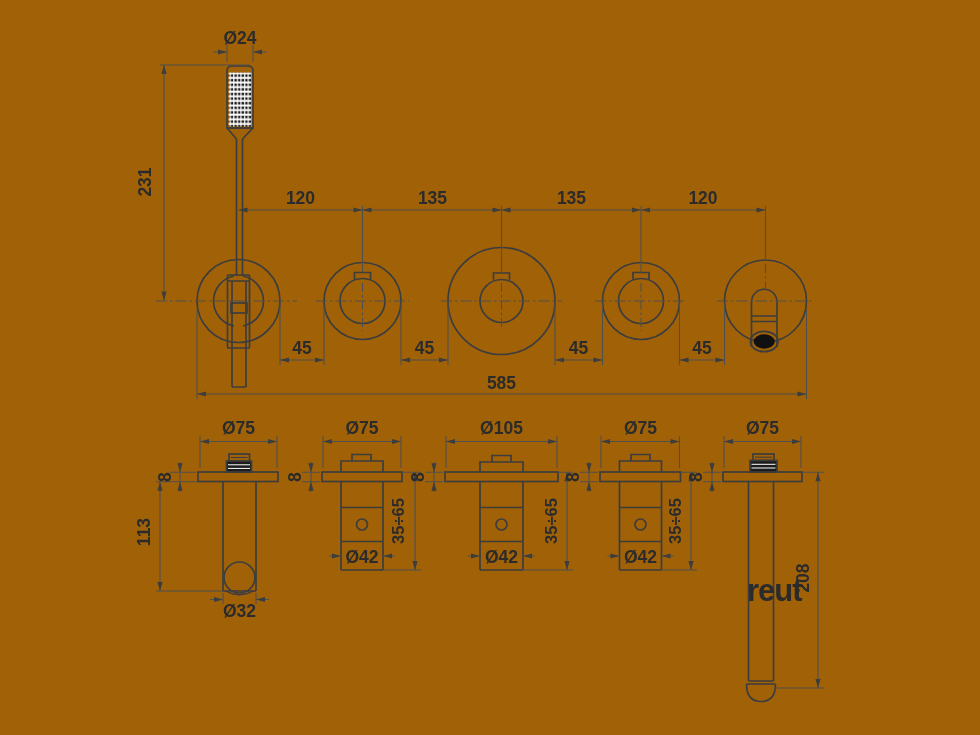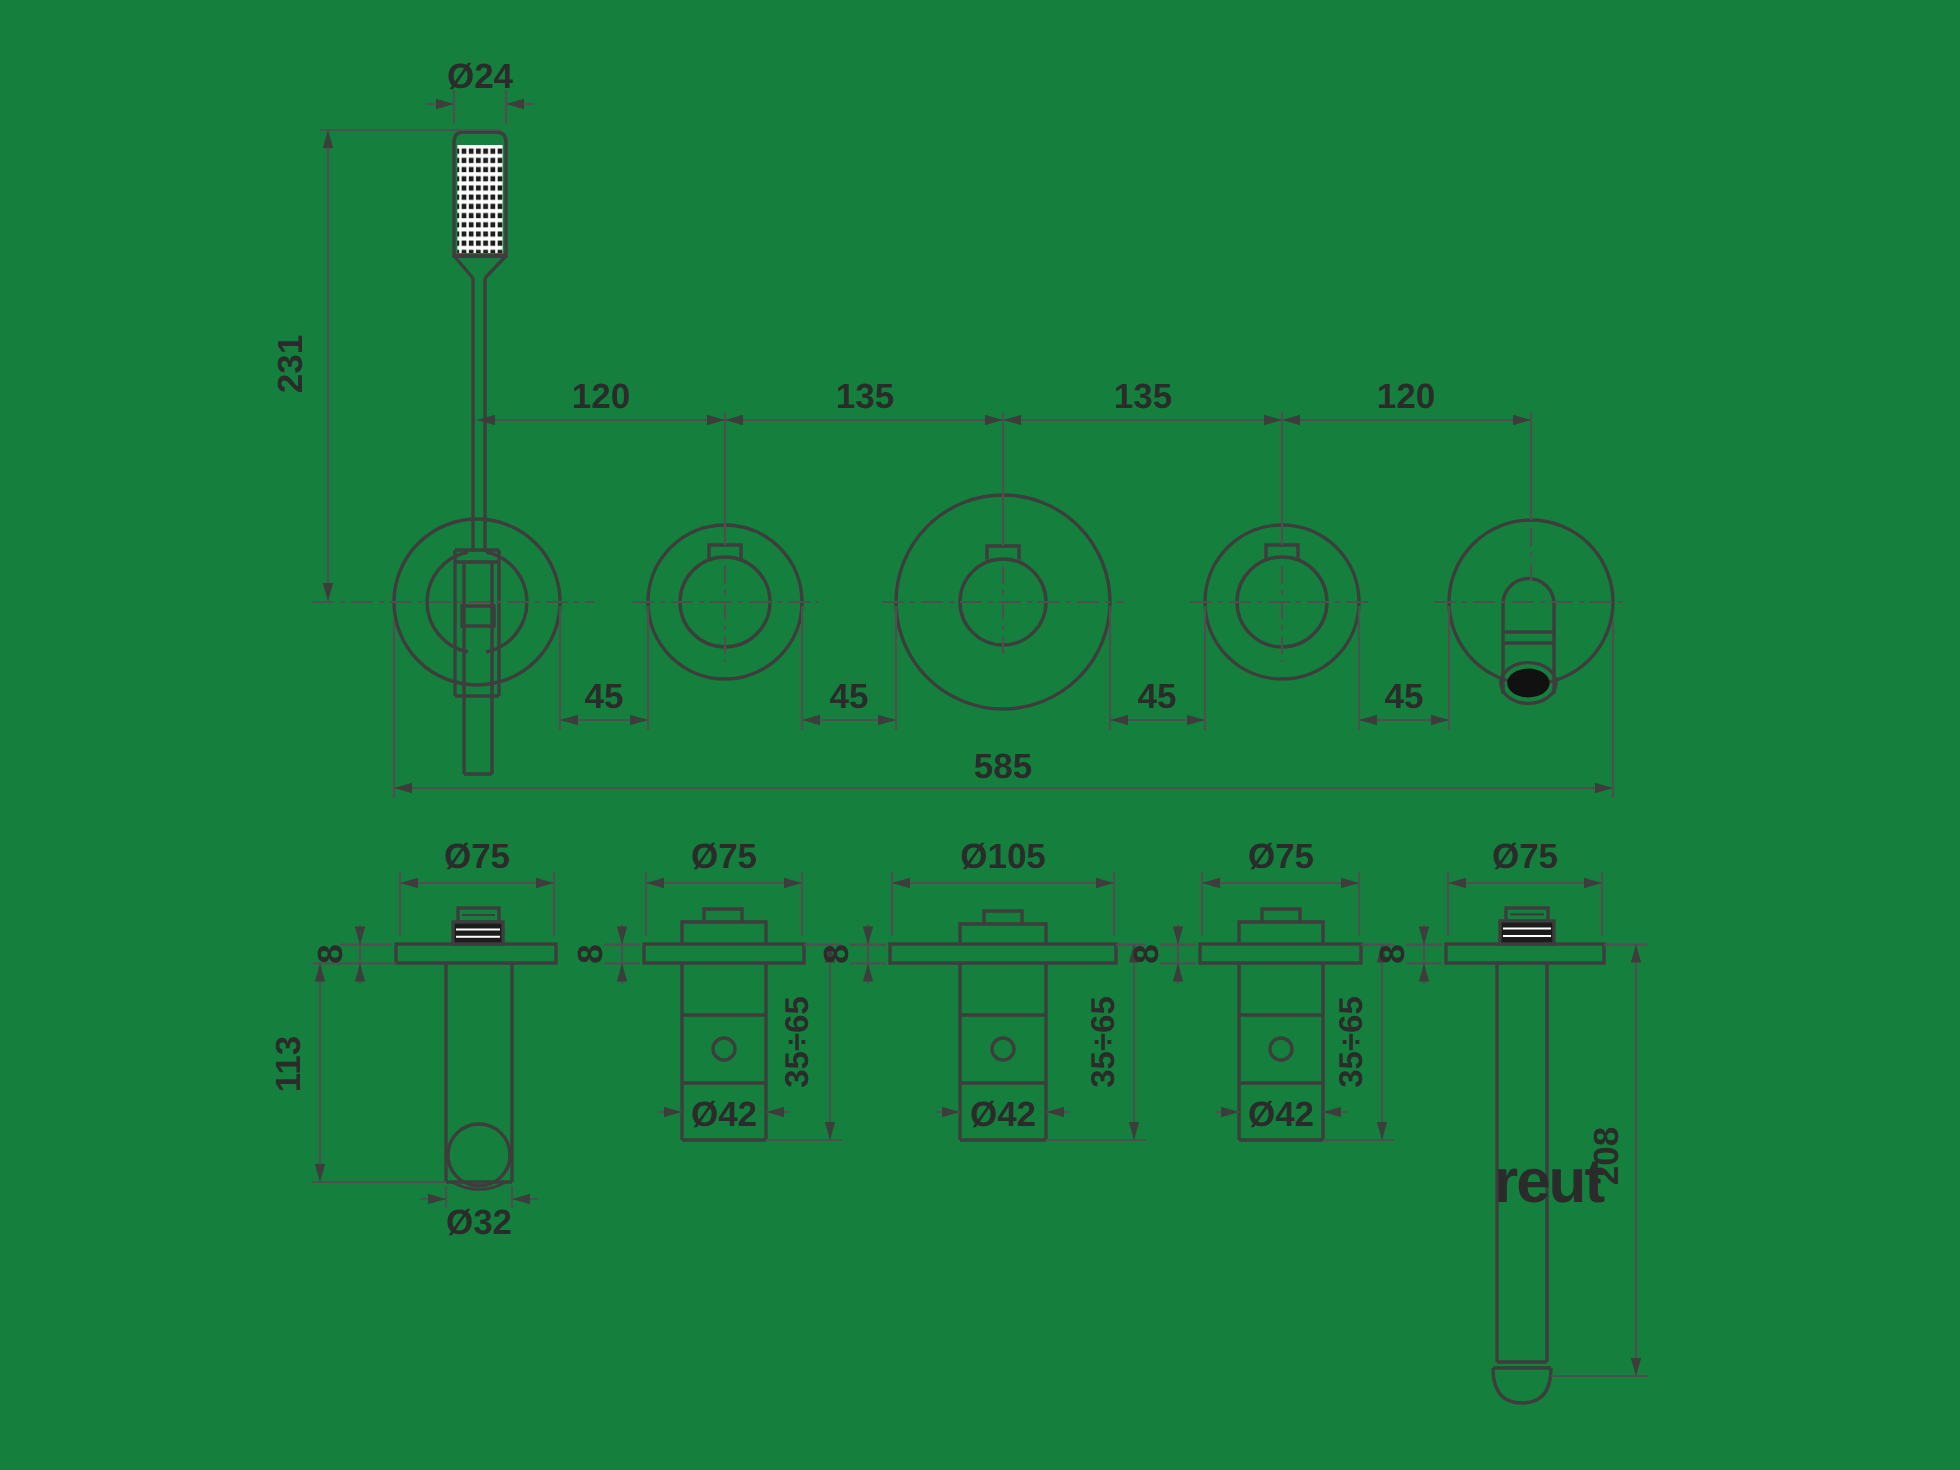--- a/index.html
+++ b/index.html
@@ -1,16 +1,16 @@
 <!DOCTYPE html>
 <html><head>
 <meta charset="utf-8">
 <style>
   html,body{margin:0;padding:0;background:#ffffff;}
-  .stage{position:relative;width:980px;height:735px;background:#15803d;overflow:hidden;
+  .stage{position:relative;width:980px;height:735px;background:#a16207;overflow:hidden;
          font-family:"Liberation Sans", sans-serif;}
   svg text{font-family:"Liberation Sans", sans-serif;fill:#2b2b2b;font-weight:bold;}
   .dim{font-size:17.5px;}
   .dim-sm{font-size:16.5px;}
   .wm{font-size:31px;font-weight:bold;letter-spacing:-1px;}
 </style>
 </head>
 <body>
 
 <div class="stage">

